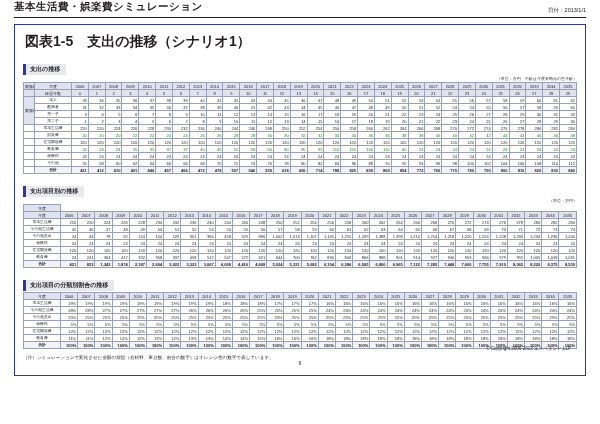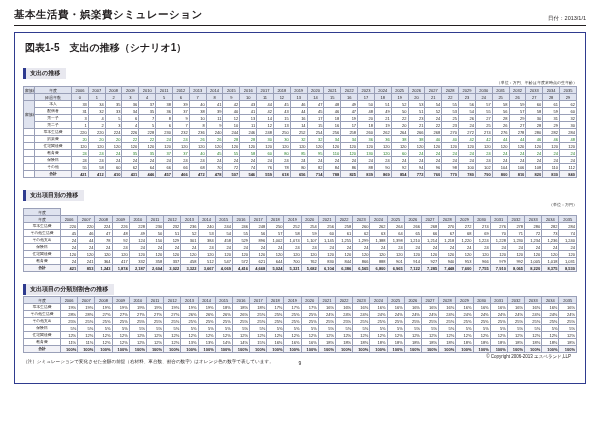--- a/index.html
+++ b/index.html
@@ -1,30 +1,30 @@
 <!DOCTYPE html>
 <html><head>
 <meta charset="utf-8">
 <style>
   html,body{margin:0;padding:0;}
   body{
     width:600px;height:424px;background:#ffffff;
     font-family:"Liberation Sans","DejaVu Sans",sans-serif;
     color:#231f20;overflow:hidden;
   }
-  .page{position:relative;width:600px;height:376px;box-sizing:border-box;padding:8px 14px 0 14px;}
+  .page{position:relative;width:600px;height:376px;box-sizing:border-box;padding:0 14px 0 14px;}
   .doc-header{display:flex;justify-content:space-between;align-items:flex-end;}
   .doc-title{font-size:10.5px;font-weight:bold;letter-spacing:0.5px;}
   .doc-date{font-size:5.5px;}
   .hr{border-top:1px solid #231f20;margin-top:3px;}
   .frame{
     margin-top:6px;border:1px solid #2f3b8f;box-sizing:border-box;
     width:572px;height:352px;padding:6px 8px 0 8px;position:relative;
   }
-  .fig-title{font-size:10px;font-weight:bold;margin:2px 0 6px 2px;}
+  .fig-title{font-size:14px;font-weight:bold;margin:2px 0 6px 2px;}
   .sec{margin-bottom:5px;}
   .sec-head{
     display:inline-block;background:#e8e8ef;border-left:3px solid #2f3b8f;
     font-size:6px;font-weight:bold;padding:1px 6px 1px 4px;
   }
   .unit{text-align:right;font-size:4px;color:#333;margin:1px 0 1px 0;}
   table{border-collapse:collapse;width:100%;table-layout:fixed;}
   td,th{
     border:0.5px solid #9aa0b8;font-size:4px;text-align:right;
     padding:0.5px 1px;line-height:1.25;white-space:nowrap;overflow:hidden;

